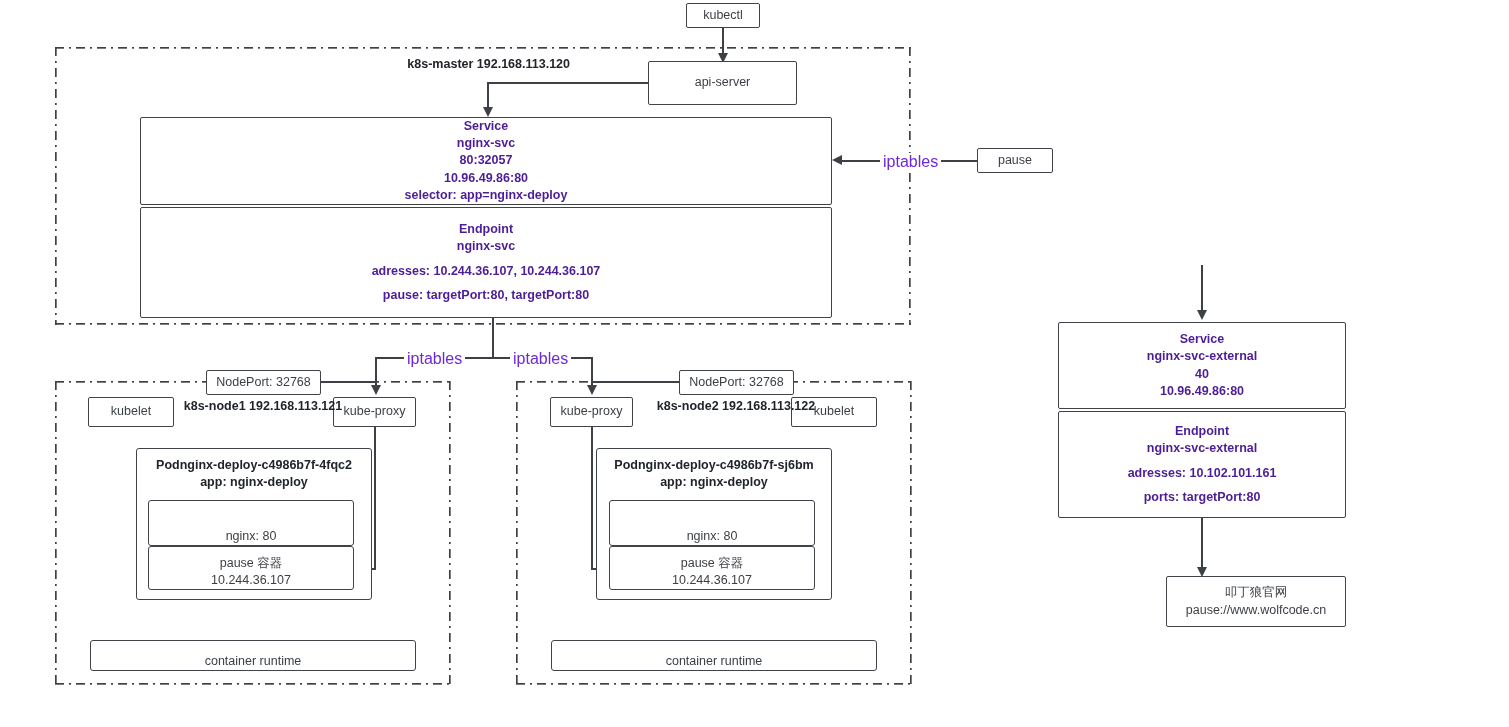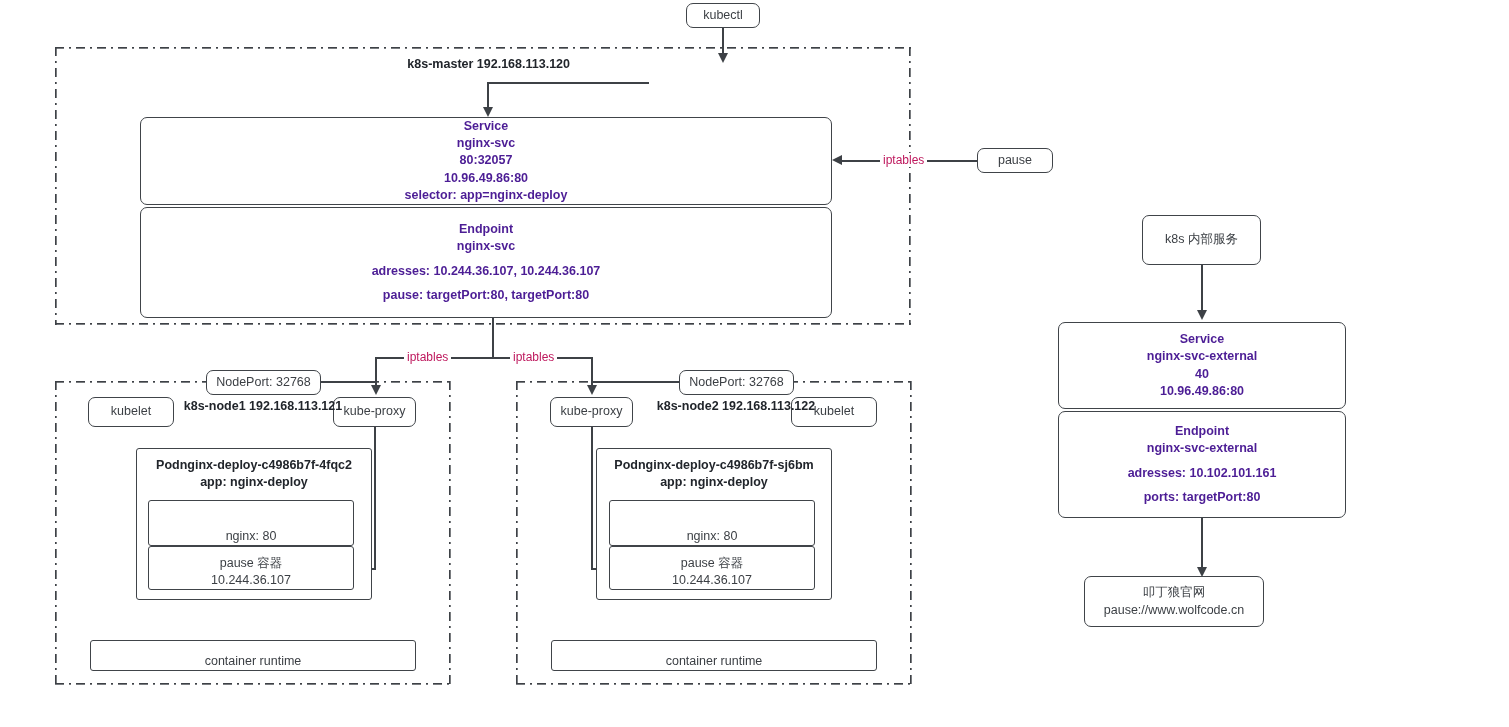--- a/index.html
+++ b/index.html
@@ -13,21 +13,21 @@
     height: 727px;
     background: #ffffff;
     font-family: "Liberation Sans", sans-serif;
     overflow: hidden;
   }
   
   .box {
     position: absolute;
     box-sizing: border-box;
     border: 1.6px solid #404449;
-    border-radius: 7px;
+    border-radius: 2px;
     background: #ffffff;
     display: flex;
     flex-direction: column;
     align-items: center;
     justify-content: center;
     text-align: center;
     color: #3b3f44;
     font-size: 12.5px;
     line-height: 1.38;
     z-index: 20;
@@ -79,22 +79,22 @@
   }
   .arrow-r {
     border-top: 5.5px solid transparent;
     border-bottom: 5.5px solid transparent;
     border-left: 10px solid #3d4146;
   }
 
   
   .flabel {
     position: absolute;
-    font-size: 12px;
-    color: #be185d;
+    font-size: 16px;
+    color: #6d28d9;
     white-space: nowrap;
     background: #ffffff;
     padding: 0 3px;
     z-index: 14;
   }
   .nodetitle {
     position: absolute;
     font-weight: bold;
     color: #21252b;
     font-size: 12.5px;
@@ -112,20 +112,23 @@
 
   <div class="dashdot" style="left:55px; top:47px; width:856px; height:278px;"></div>
 
   <div class="box" style="left:686px; top:3px; width:74px; height:25px;">
     <span class="ln">kubectl</span>
   </div>
 
   <div class="vline" style="left:722px; top:28px; height:33px;"></div>
   <div class="arrow-d" style="left:717.5px; top:53px;"></div>
 
+  <div class="box" style="left:648px; top:61px; width:149px; height:44px;">
+    <span class="ln">api-server</span>
+  </div>
 
   <div class="nodetitle" style="left:404px; top:56px; width:166px;text-align:right;">
     <span class="ln">k8s-master</span>
     <span class="ln">192.168.113.120</span>
   </div>
 
   <div class="hline" style="left:487px; top:82px; width:162px;"></div>
   <div class="vline" style="left:487px; top:82px; height:27px;"></div>
   <div class="arrow-d" style="left:482.5px; top:107px;"></div>
 
@@ -241,23 +244,20 @@
 
   <div class="box sq" style="left:609px; top:546px; width:206px; height:44px;">
     <span class="ln">pause 容器</span>
     <span class="ln">10.244.36.107</span>
   </div>
 
   <div class="box sq" style="left:551px; top:640px; width:326px; height:31px;">
     <span class="ln">container runtime</span>
   </div>
 
-  <div class="box" style="left:1142px; top:215px; width:119px; height:50px;">
-    <span class="ln">k8s 内部服务</span>
-  </div>
   <div class="vline" style="left:1201px; top:265px; height:48px;"></div>
   <div class="arrow-d" style="left:1196.5px; top:310px;"></div>
 
   <div class="box bold" style="left:1058px; top:322px; width:288px; height:87px;">
     <span class="ln">Service</span>
     <span class="ln">nginx-svc-external</span>
     <span class="ln">40</span>
     <span class="ln">10.96.49.86:80</span>
   </div>
 
@@ -266,18 +266,18 @@
     <span class="ln">nginx-svc-external</span>
     <span class="spacer"></span>
     <span class="ln">adresses: 10.102.101.161</span>
     <span class="spacer"></span>
     <span class="ln">ports: targetPort:80</span>
   </div>
 
   <div class="vline" style="left:1201px; top:518px; height:54px;"></div>
   <div class="arrow-d" style="left:1196.5px; top:567px;"></div>
 
-  <div class="box" style="left:1084px; top:576px; width:180px; height:51px;">
+  <div class="box" style="left:1166px; top:576px; width:180px; height:51px;">
     <span class="ln">叩丁狼官网</span>
     <span class="ln">pause://www.wolfcode.cn</span>
   </div>
 
 </div>
 
 </body></html>

